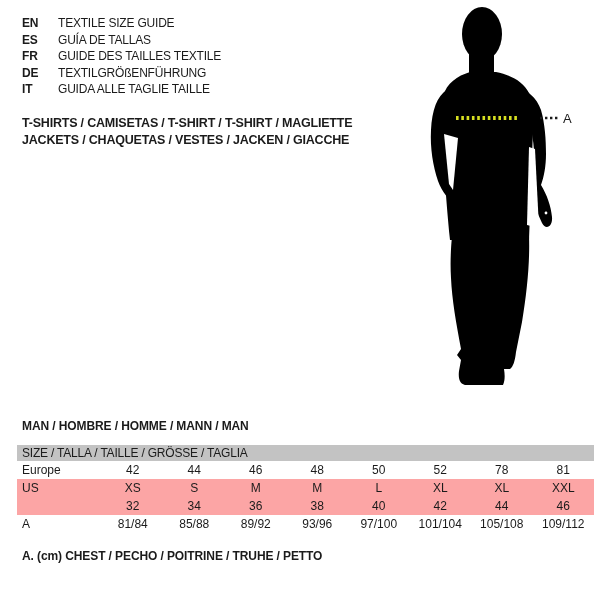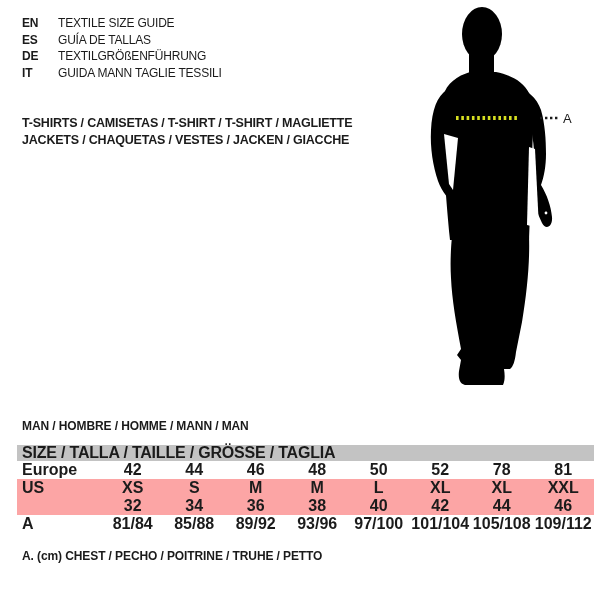--- a/index.html
+++ b/index.html
@@ -18,21 +18,21 @@
               font-weight:700;letter-spacing:-0.2px;}
 
   
   .figure-wrap{position:absolute;left:415px;top:0;width:185px;height:410px;}
 
   
   .section-title{position:absolute;left:22px;top:419px;font-size:12px;font-weight:700;
                  letter-spacing:-0.1px;}
 
   
-  .size-table{position:absolute;left:17px;top:445px;width:577px;font-size:16px;font-weight:bold;}
+  .size-table{position:absolute;left:17px;top:445px;width:577px;font-size:12px;}
   .st-header{background:#c3c3c3;height:16px;line-height:16px;padding-left:5px;
              letter-spacing:-0.2px;}
   .st-row{display:flex;height:18px;line-height:18px;}
   .st-stripe{background:#fca5a5;}
   .st-label{width:80px;padding-left:5px;text-align:left;}
   .st-cell{flex:1;text-align:center;}
 
   
   .footnote{position:absolute;left:22px;top:549px;font-size:12px;font-weight:700;
             letter-spacing:-0.1px;}
@@ -45,26 +45,30 @@
   <div class="lang-list">
     <div class="lang-row">
       <span class="lang-code">EN</span>
       <span class="lang-label">TEXTILE SIZE GUIDE</span>
     </div>
     <div class="lang-row">
       <span class="lang-code">ES</span>
       <span class="lang-label">GUÍA DE TALLAS</span>
     </div>
     <div class="lang-row">
+      <span class="lang-code">FR</span>
+      <span class="lang-label">GUIDE DES TAILLES TEXTILE</span>
+    </div>
+    <div class="lang-row">
       <span class="lang-code">DE</span>
       <span class="lang-label">TEXTILGRÖßENFÜHRUNG</span>
     </div>
     <div class="lang-row">
       <span class="lang-code">IT</span>
-      <span class="lang-label">GUIDA MANN TAGLIE TESSILI</span>
+      <span class="lang-label">GUIDA ALLE TAGLIE TAILLE</span>
     </div>
   </div>
 
   <div class="categories">
     <div>T-SHIRTS / CAMISETAS / T-SHIRT / T-SHIRT / MAGLIETTE</div>
     <div>JACKETS / CHAQUETAS / VESTES / JACKEN / GIACCHE</div>
   </div>
 
   <div class="figure-wrap">
     <svg width="185" height="410" viewBox="415 0 185 410" xmlns="http://www.w3.org/2000/svg">

